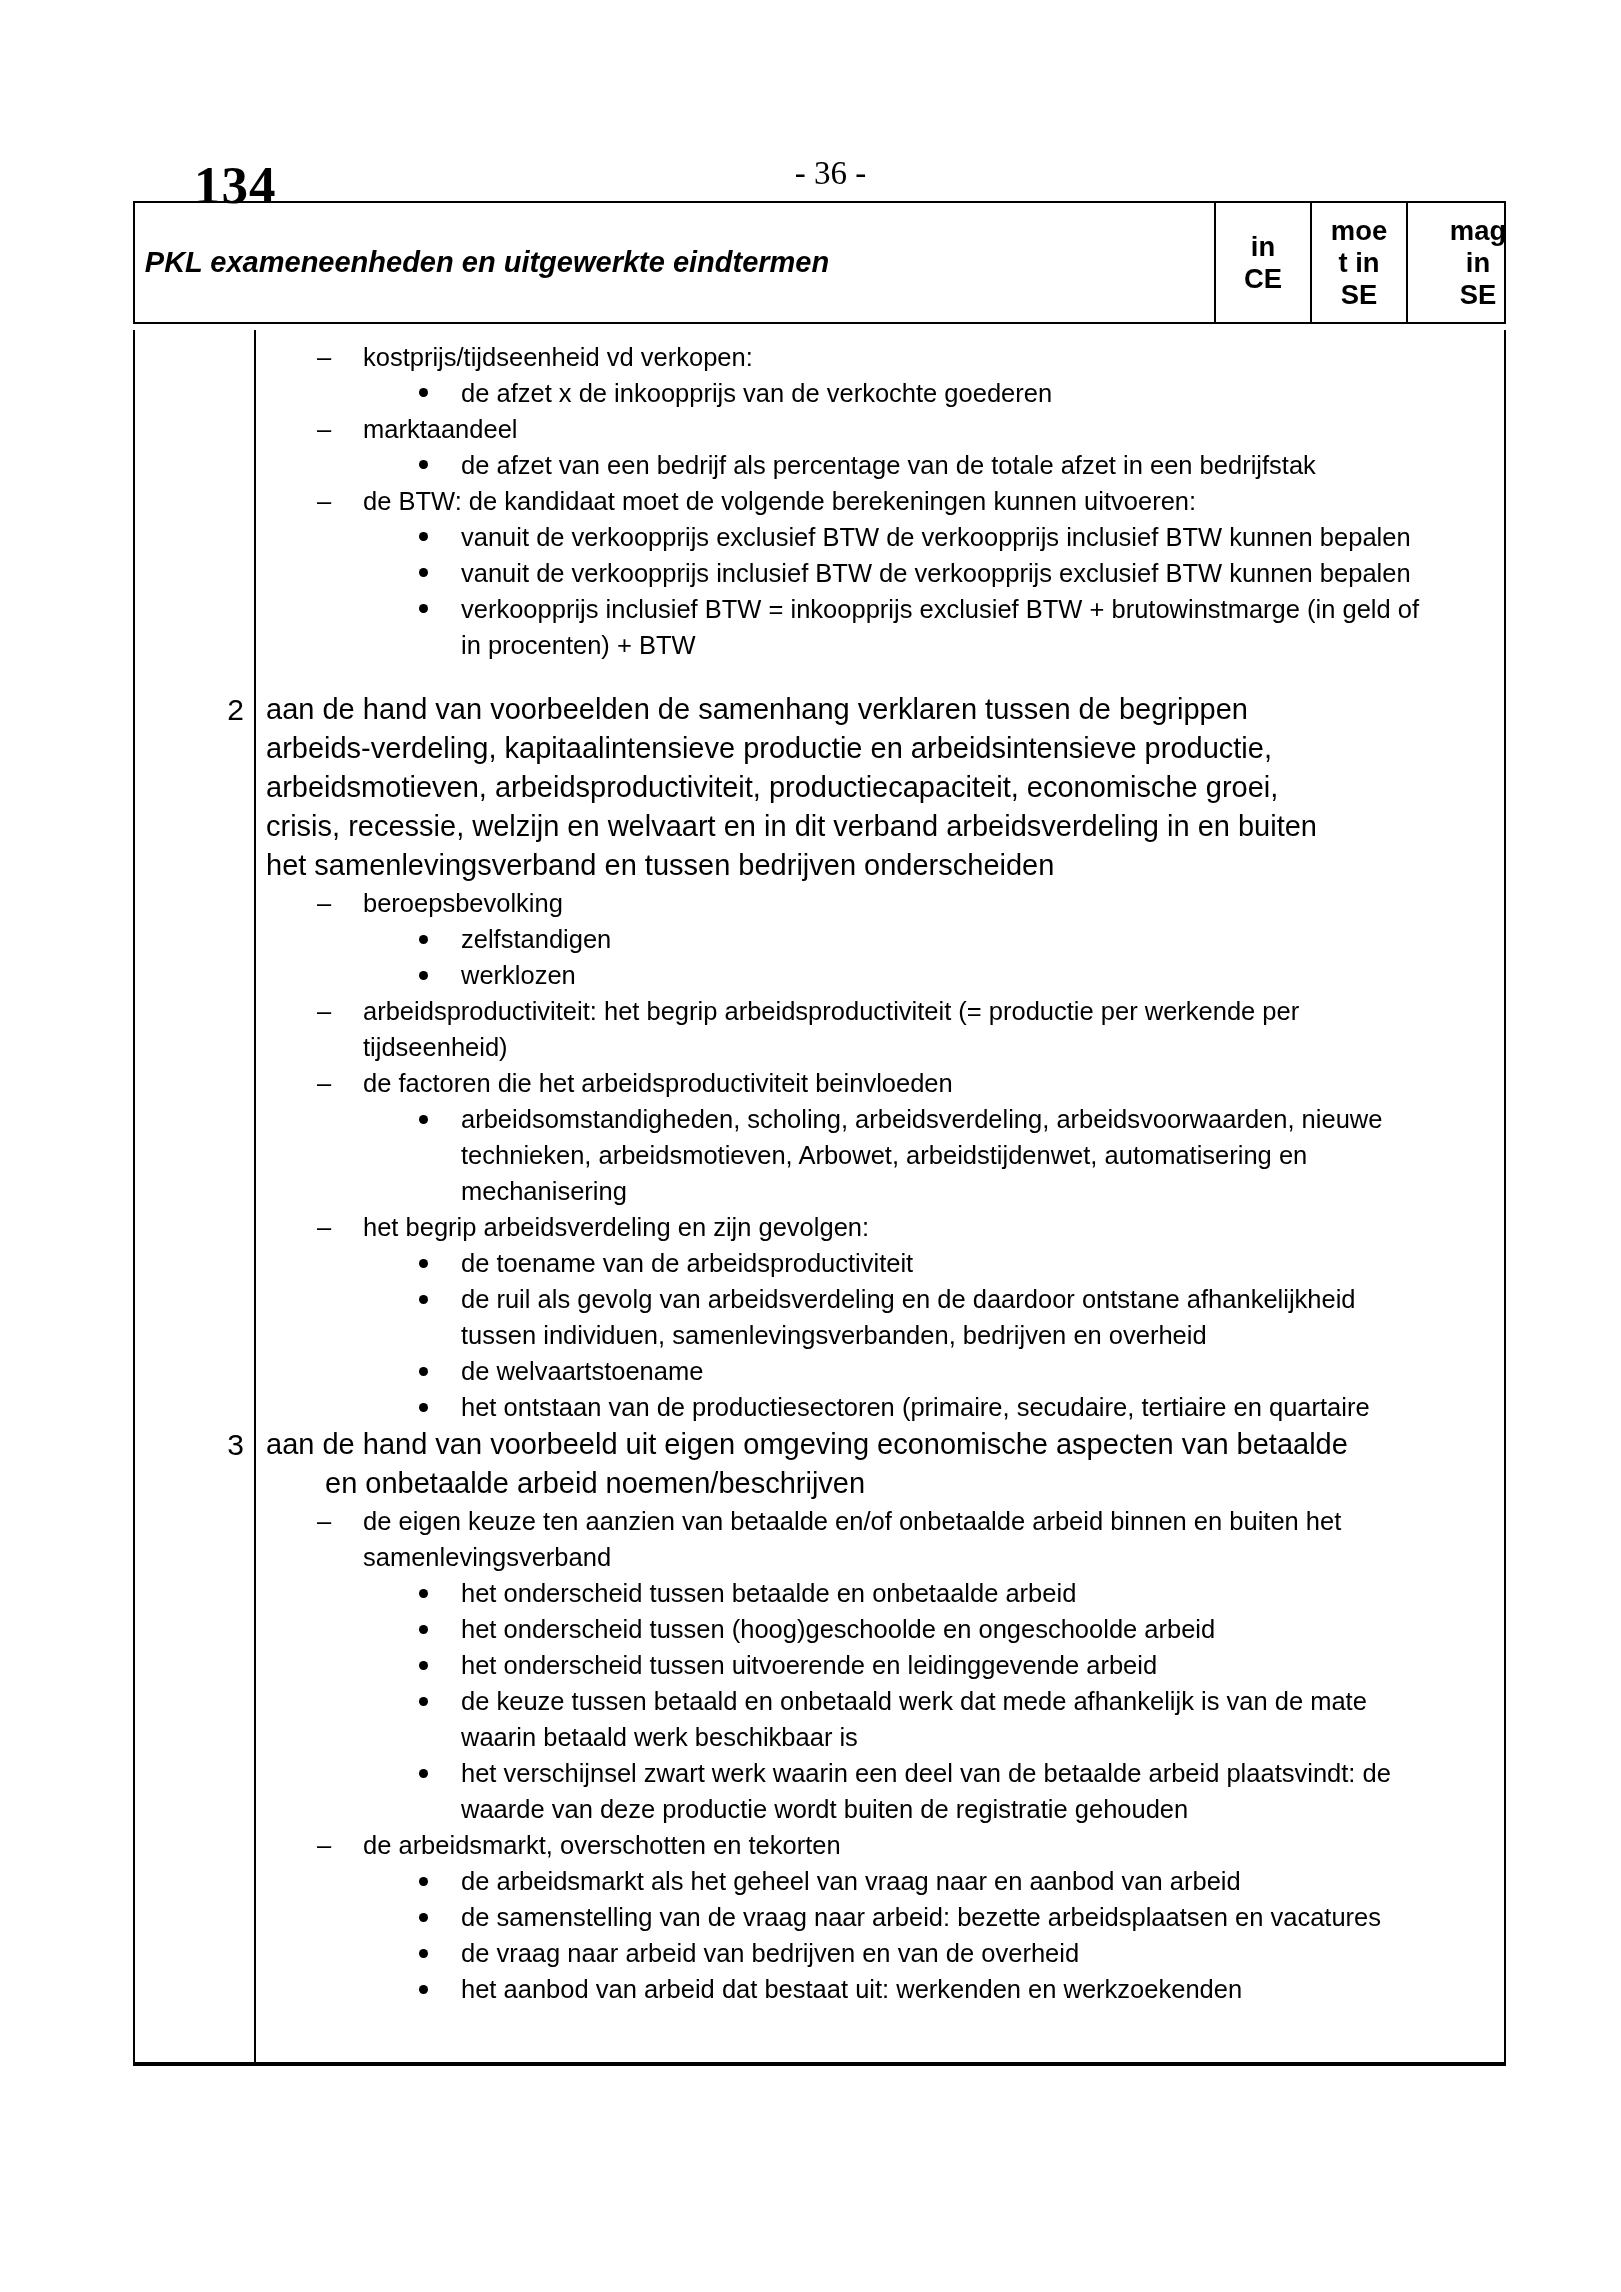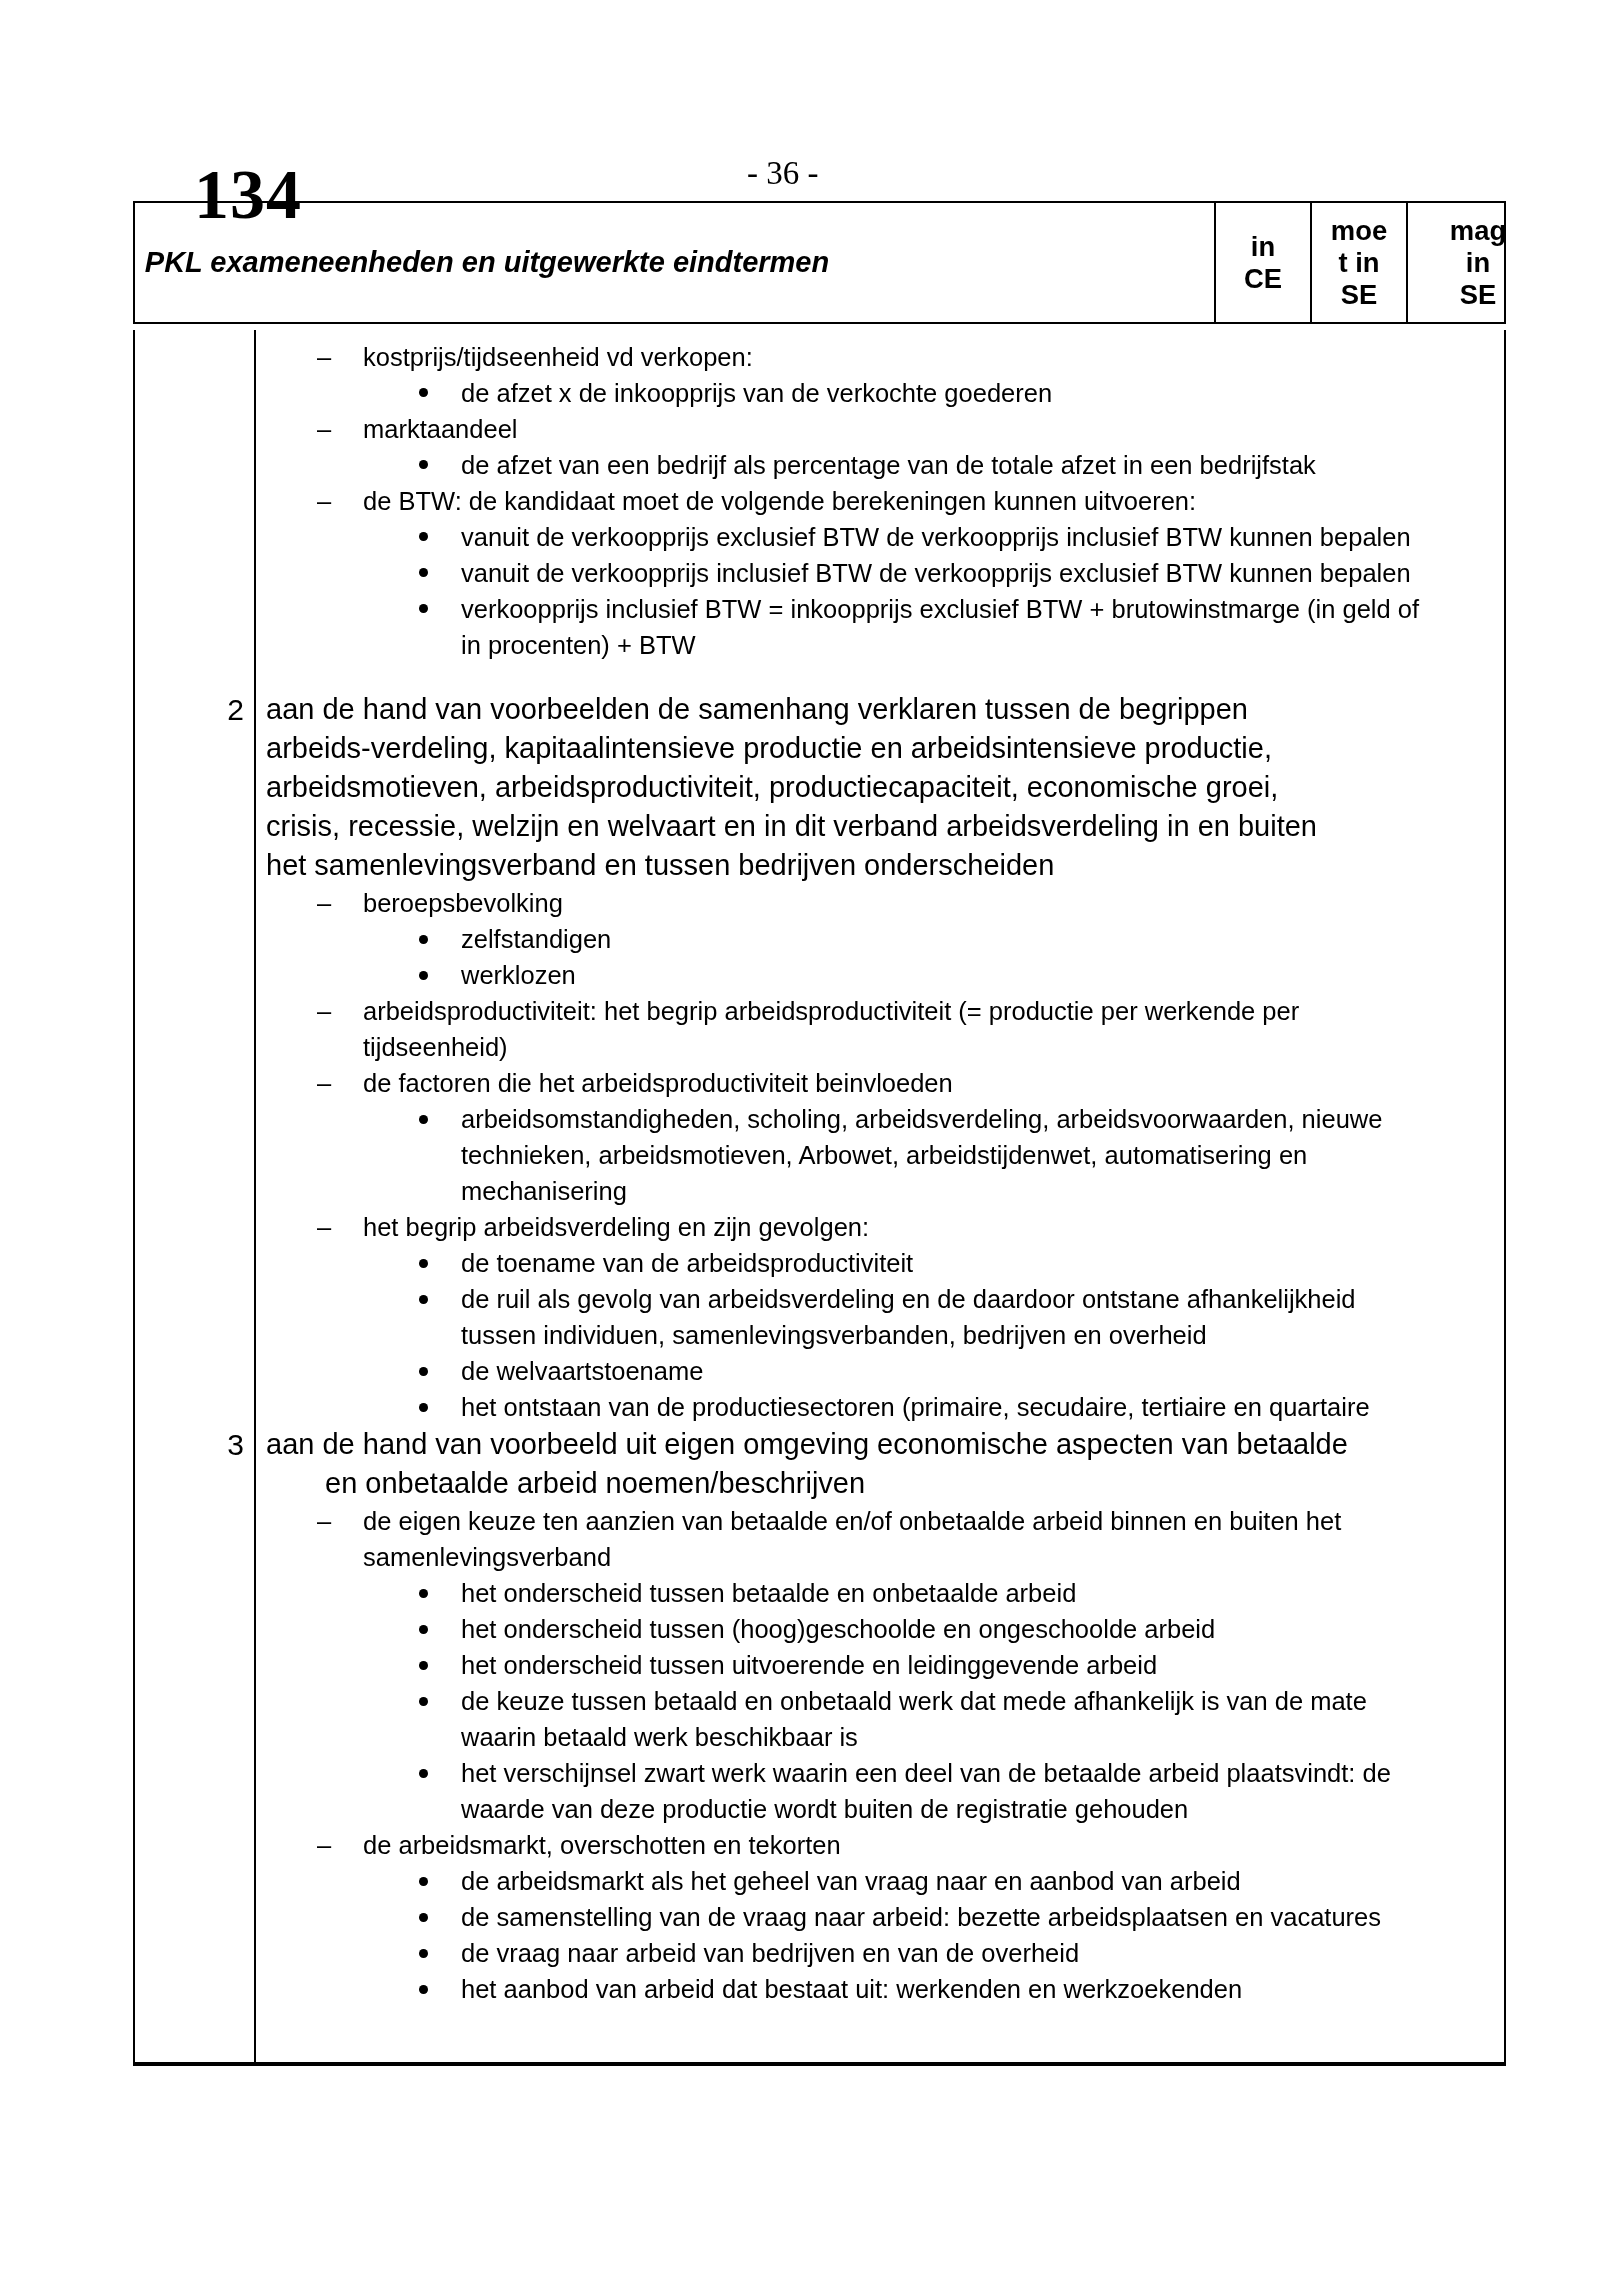--- a/index.html
+++ b/index.html
@@ -8,25 +8,25 @@
     position: relative;
     font-family: "Liberation Sans", sans-serif;
     color: #000;
     overflow: hidden;
   }
 
   
   .page-num {
     position: absolute; left: 194px; top: 155px;
     font-family: "Liberation Serif", serif;
-    font-weight: bold; font-size: 70px; letter-spacing: 1px; text-align: right;
+    font-weight: bold; font-size: 53px; letter-spacing: 1px; text-align: right;
   }
   .folio {
     position: absolute; left: 747px; top: 155px; width: 167px;
-    text-align: left;
+    text-align: center;
     font-family: "Liberation Serif", serif;
     font-size: 33px;
   }
 
   
   .tbl { position: absolute; left: 133px; top: 201px; width: 1373px; }
 
   .thead {
     display: flex; height: 123px;
     border: 2.9px solid #000; box-sizing: border-box;

